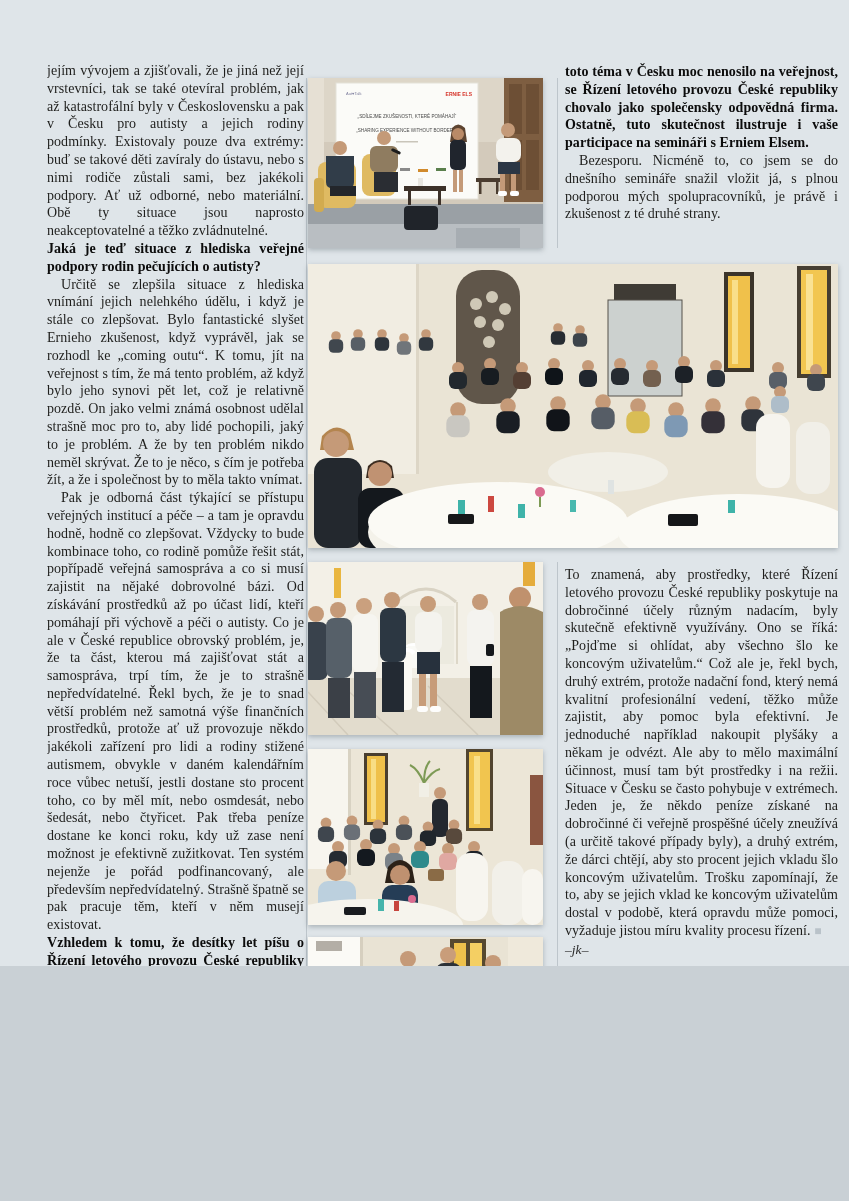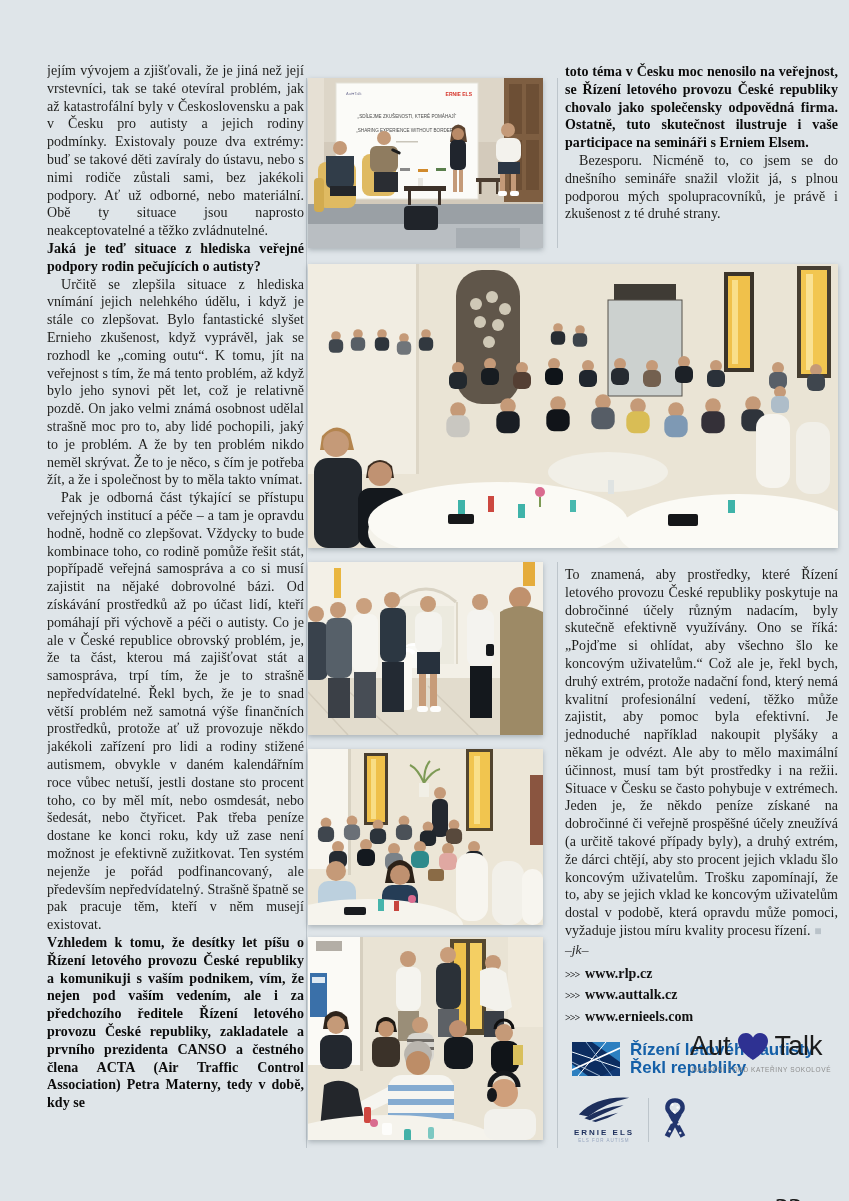--- a/index.html
+++ b/index.html
@@ -1,16 +1,16 @@
 <!DOCTYPE html>
 <html lang="cs"><head>
 <meta charset="utf-8">
 <style>
   html,body{margin:0;padding:0;background:#c9d0d5;}
-  #page{position:relative;width:849px;height:1201px;background:#dfe5e9;
+  #page{position:relative;width:849px;height:966px;background:#dfe5e9;
         font-family:"Liberation Serif",serif;color:#1e1e1c;overflow:hidden;}
   
   .col{position:absolute;text-align:justify;font-size:14px;line-height:17.8px;letter-spacing:.05px;hyphens:auto;}
   .col p{margin:0;}
   .col p.ind{text-indent:14px;}
   .col p.q{font-weight:bold;color:#0c0c0c;}
   .gap{margin-top:14px;}
   #colL{left:47px;top:62px;width:257px;height:1100px;overflow:hidden;}
   #colRtop{left:565px;top:63px;width:273px;height:198px;overflow:hidden;}
   #colRbot{left:565px;top:566px;width:273px;}

